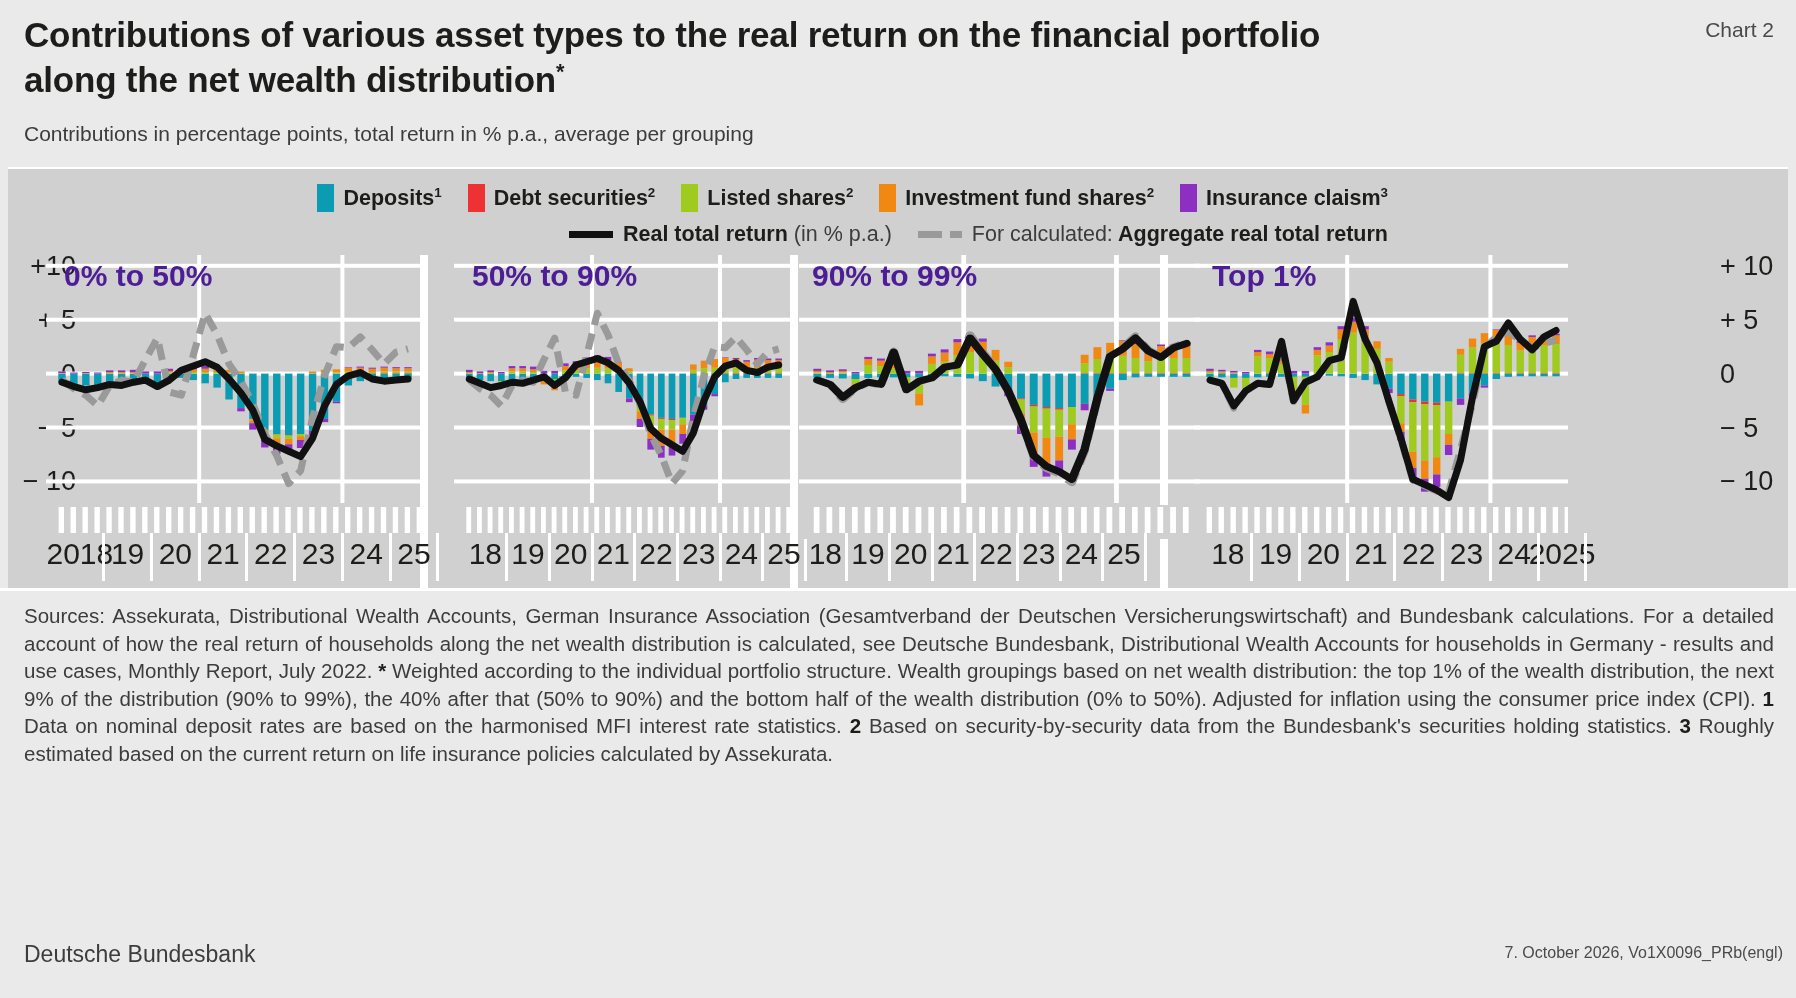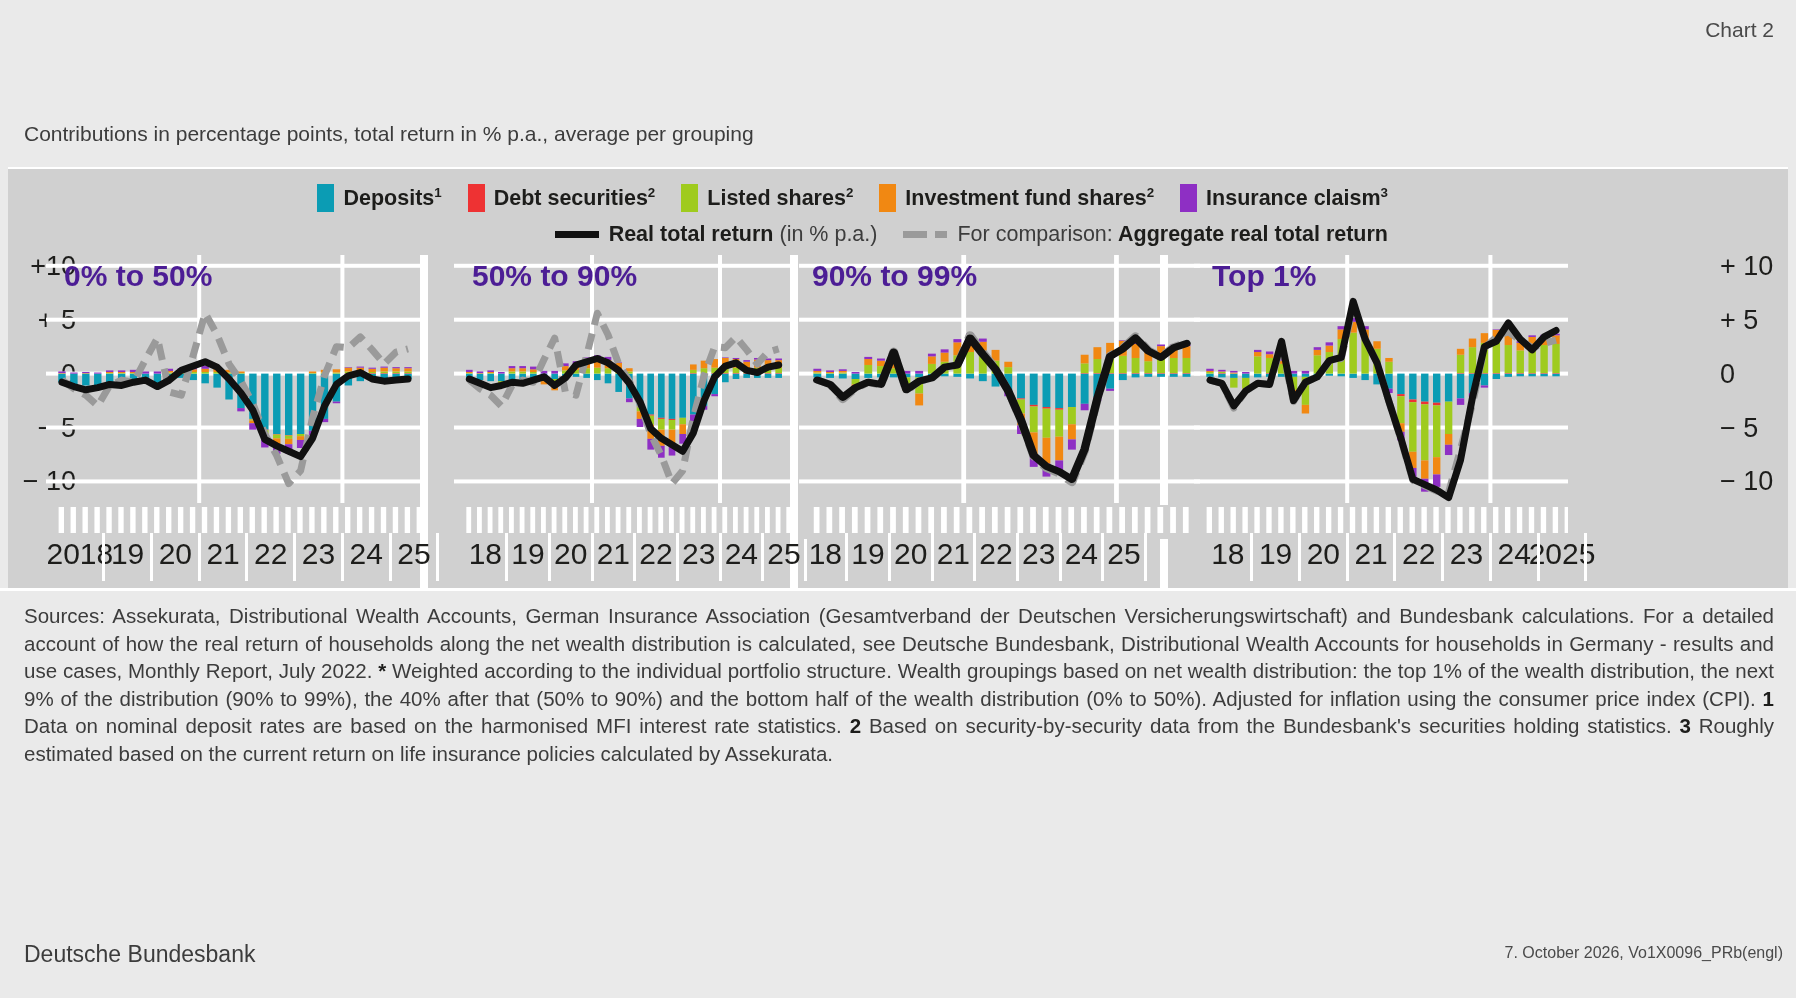--- a/index.html
+++ b/index.html
@@ -90,20 +90,24 @@
   .vo{
     position:absolute;right:22px;bottom:36px;font-size:16px;color:#4a4a4a;
   }
 </style>
 </head>
 <body>
 
 <div class="page">
 
   <div class="header">
+    <div class="title">
+      <span>Contributions of various asset types to the real return on the financial portfolio</span><br>
+      <span>along the net wealth distribution</span><sup>*</sup>
+    </div>
     <div class="chartno">Chart 2</div>
     <div class="subtitle">Contributions in percentage points, total return in % p.a., average per grouping</div>
   </div>
 
   <div class="band">
     <div class="band-white-top"></div>
 
     <div class="legend">
       <div class="legend-row" id="legend-row-1">
           <div class="lg-item">
@@ -127,21 +131,21 @@
             <span class="lg-label">Insurance claism<sup>3</sup></span>
           </div>
         </div>
       <div class="legend-row r2">
         <div class="lg-item">
           <span class="line-swatch"></span>
           <span class="lg-label"><span>Real total return</span> <span class="light">(in % p.a.)</span></span>
         </div>
         <div class="lg-item">
           <span class="dash-swatch"></span>
-          <span class="lg-label"><span class="light">For comparison:</span> <span>Aggregate real total return</span></span>
+          <span class="lg-label"><span class="light">For calculated:</span> <span>Aggregate real total return</span></span>
         </div>
       </div>
     </div>
 
     <div class="yaxis left" id="yaxis-left" style="left: 0px;">
         <div class="yv" style="top: 10.7826px;">+10</div>
         <div class="yv" style="top: 64.6957px;">+ 5</div>
         <div class="yv" style="top: 118.609px;">0</div>
         <div class="yv" style="top: 172.522px;">− 5</div>
         <div class="yv" style="top: 226.435px;">− 10</div>

